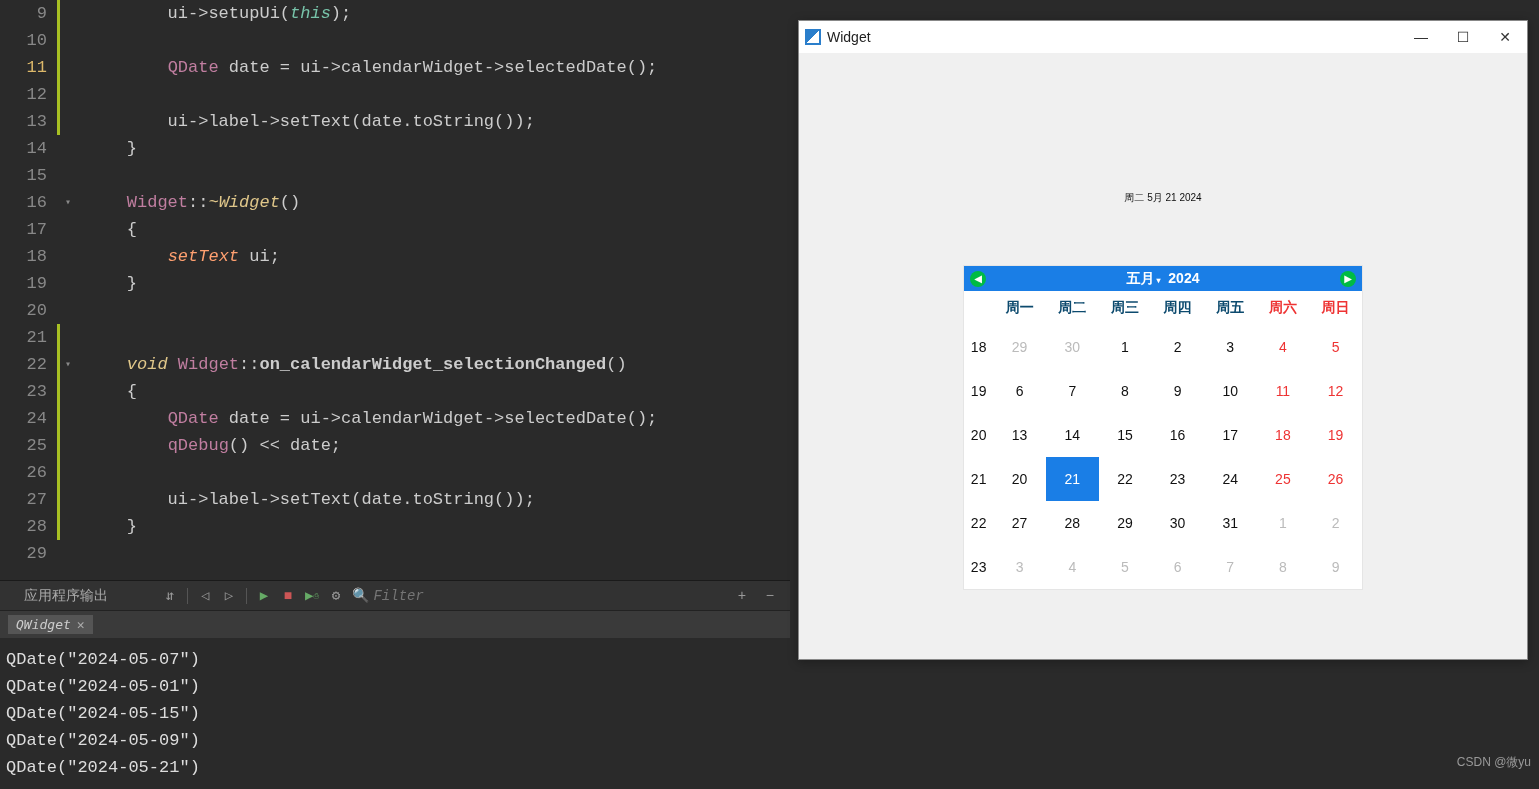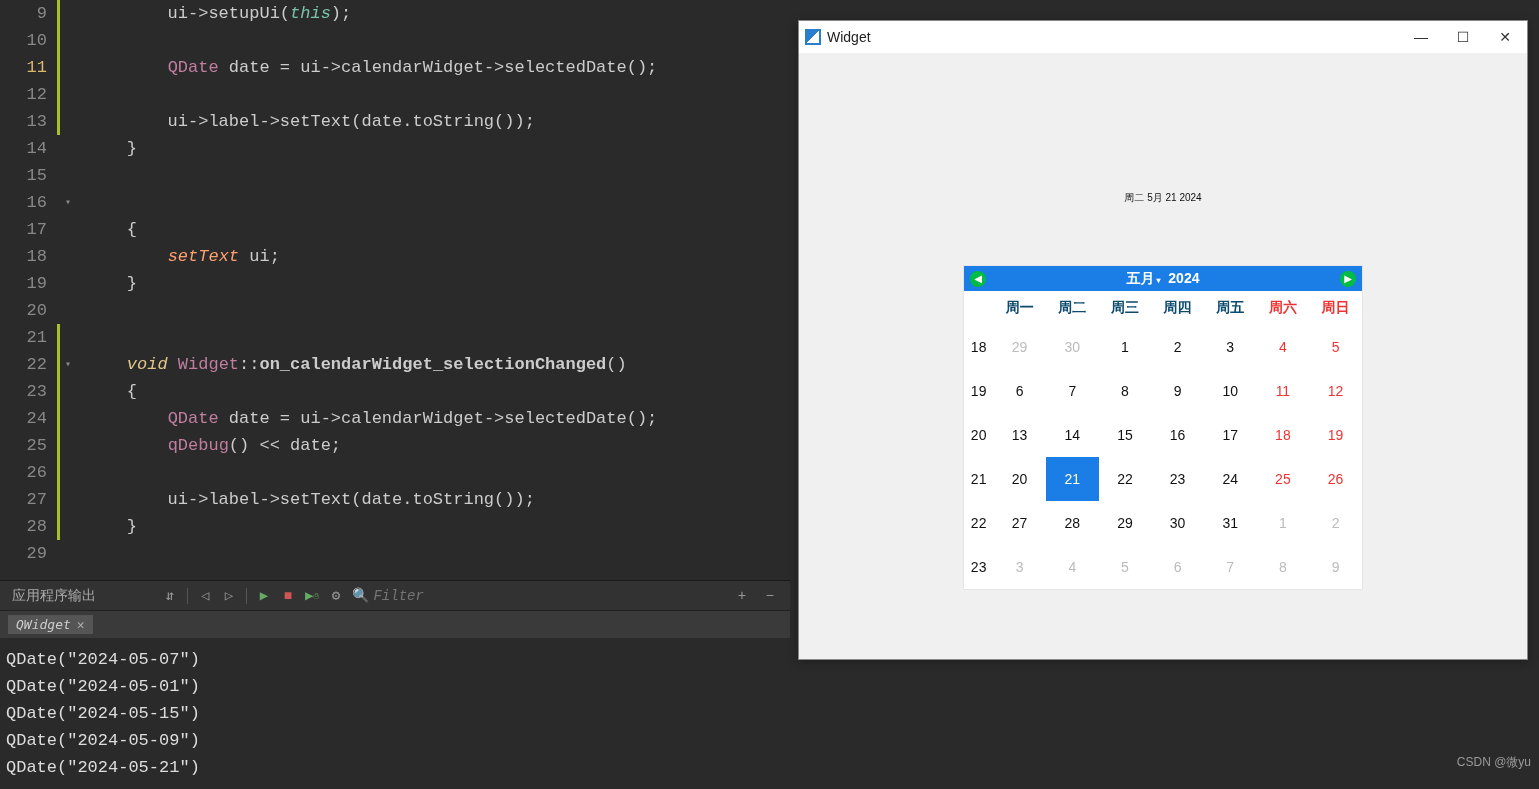--- a/index.html
+++ b/index.html
@@ -58,21 +58,21 @@
 .output-header {
   position: absolute;
   top: 580px; left: 0; width: 790px; height: 30px;
   background: #323232;
   border-top: 1px solid #1a1a1a;
   display: flex;
   align-items: center;
   color: #aaa;
   font-size: 14px;
 }
-.output-title { padding-left: 12px; flex: 0 0 160px; font-family: "Microsoft YaHei", sans-serif; }
+.output-title { padding-left: 24px; flex: 0 0 160px; font-family: "Microsoft YaHei", sans-serif; }
 .toolbar { display: flex; gap: 4px; align-items: center; }
 .tb-btn { width: 20px; height: 20px; display: flex; align-items: center; justify-content: center; cursor: pointer; color: #999; }
 .tb-sep { width: 1px; height: 16px; background: #555; margin: 0 3px; }
 .filter-area { display: flex; align-items: center; gap: 4px; margin-left: 6px; flex: 1; }
 .filter-input { background: transparent; border: none; outline: none; color: #888; font-style: italic; font-size: 14px; font-family: inherit; }
 .right-btns { margin-left: auto; margin-right: 10px; display: flex; gap: 8px; color: #999; }
 .tab-bar {
   position: absolute;
   top: 610px; left: 0; width: 790px; height: 28px;
   background: #3a3a3a;
@@ -190,20 +190,21 @@
       <div class="code">    }</div>
     </div>
     <div class="line">
       <div class="gutter">15</div>
       <div class="fold"></div>
       <div class="code"></div>
     </div>
     <div class="line">
       <div class="gutter">16</div>
       <div class="fold">▾</div>
+      <div class="code">    <span class="type">Widget</span>::<span class="kw">~Widget</span>()</div>
     </div>
     <div class="line">
       <div class="gutter">17</div>
       <div class="fold"></div>
       <div class="code">    {</div>
     </div>
     <div class="line">
       <div class="gutter">18</div>
       <div class="fold"></div>
       <div class="code">        <span class="keyword2">setText</span> ui;</div>

